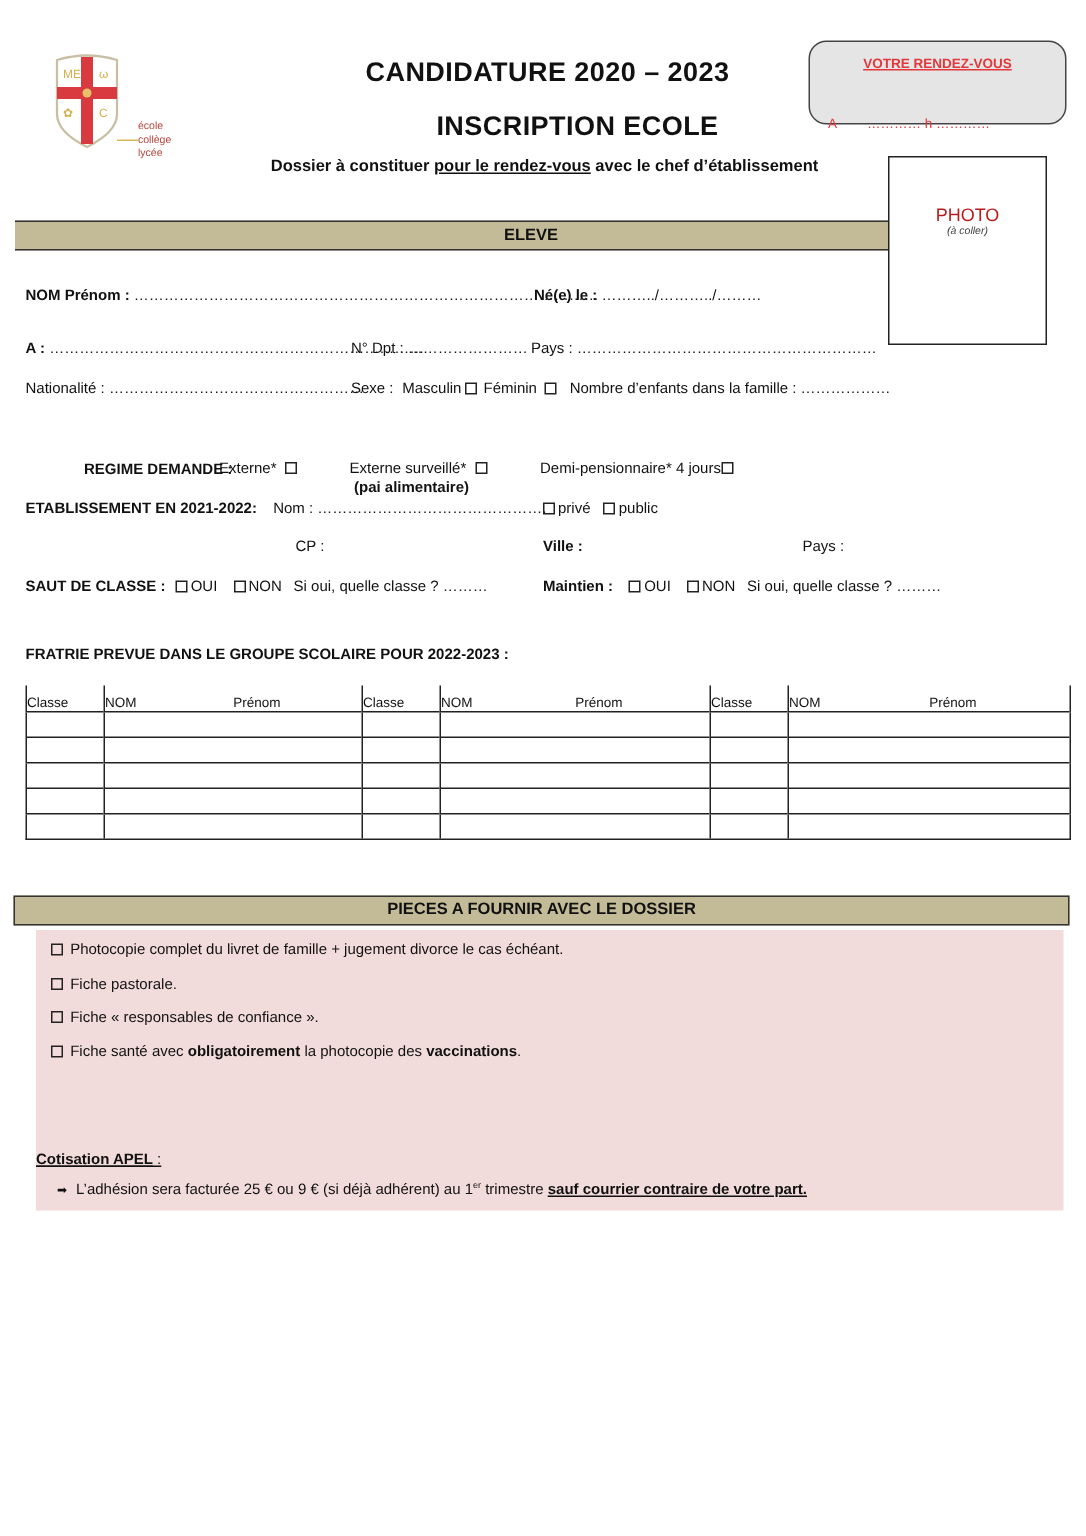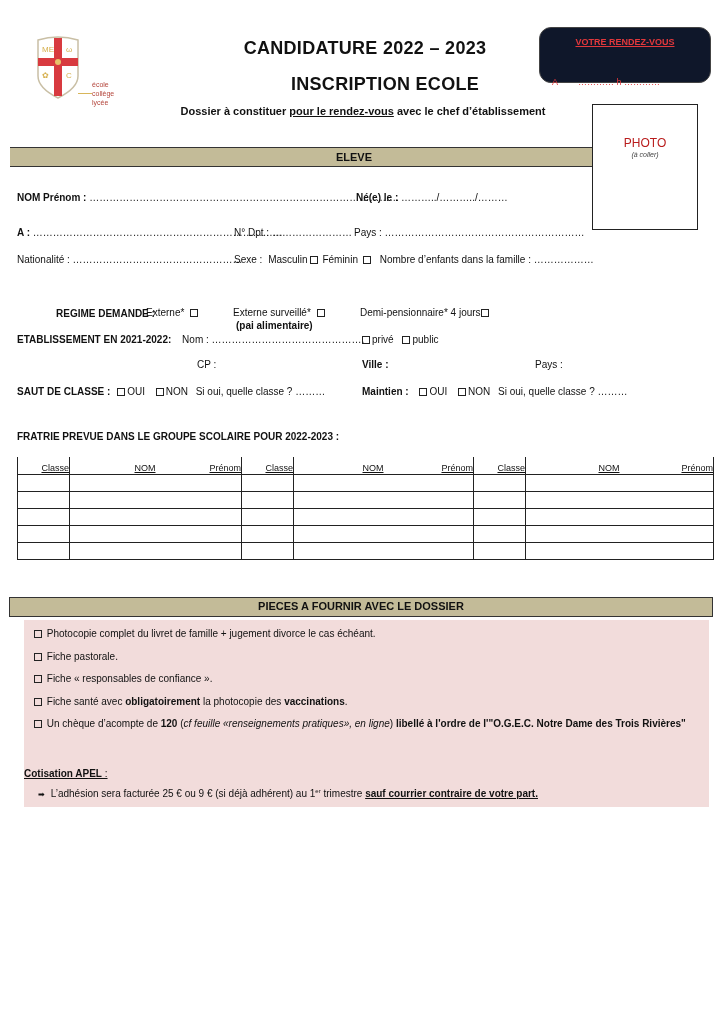--- a/index.html
+++ b/index.html
@@ -13,21 +13,21 @@
   .logo { left: 36px; top: 36px; width: 44px; height: 64px; }
   .logo-text { left: 92px; top: 80px; font-size: 7px; color: #b4463c; line-height: 9px; }
   .logo-line { left: 78px; top: 93px; width: 14px; height: 1px; background: #d8b65a; }
 
   
   .title1 { left: 200px; top: 38px; width: 330px; text-align: center; font-size: 18px; font-weight: bold; letter-spacing: 0.3px; }
   .title2 { left: 250px; top: 74px; width: 270px; text-align: center; font-size: 18px; font-weight: bold; letter-spacing: 0.3px; }
   .subtitle { left: 150px; top: 105px; width: 426px; text-align: center; font-size: 11px; font-weight: bold; }
 
   
-  .rdv { left: 539px; top: 27px; width: 172px; height: 56px; background: #0f172a; border: 1.5px solid #444; border-radius: 12px; }
+  .rdv { left: 539px; top: 27px; width: 172px; height: 56px; background: #e5e5e5; border: 1.5px solid #444; border-radius: 12px; }
   .rdv-title { left: 0; top: 9px; width: 100%; text-align: center; font-size: 9px; font-weight: bold; color: #e2383c; text-decoration: underline; }
   .rdv-line { left: 12px; font-size: 9px; color: #e2383c; }
 
   
   .photo { left: 592px; top: 104px; width: 106px; height: 126px; border: 1.5px solid #222; background: #fff; }
   .photo-label { left: 0; top: 31px; width: 100%; text-align: center; font-size: 12px; color: #b91c1c; }
   .photo-sub { left: 0; top: 46px; width: 100%; text-align: center; font-size: 7px; font-style: italic; color: #444; }
 
   
   .bar { background: #c3bb98; border-top: 1.5px solid #333; border-bottom: 1.5px solid #333; text-align: center; font-size: 11px; font-weight: bold; }
@@ -37,21 +37,21 @@
   
   .row { font-size: 10px; white-space: nowrap; }
   .lbl { font-weight: bold; }
   .cb { display: inline-block; width: 8px; height: 8px; border: 1px solid #222; vertical-align: -1px; margin: 0 2px; }
 
   
   .tbl { left: 17px; top: 457px; width: 696px; height: 123px; }
   .tbl table { border-collapse: collapse; width: 100%; table-layout: fixed; font-size: 9px; }
   .tbl td, .tbl th { height: 17px; }
   .grp { text-align: center; font-weight: bold; font-size: 10px; text-decoration: underline; height: 19px; vertical-align: middle; }
-  .hdr { text-align: right; font-weight: normal; font-size: 9px; height: 12px; vertical-align: bottom; padding-bottom: 1px; text-decoration: underline; }
+  .hdr { text-align: left; font-weight: normal; font-size: 9px; height: 12px; vertical-align: bottom; padding-bottom: 1px; }
   .cell { border-top: 1px solid #222; }
   .vl { border-left: 1.5px solid #222; }
   .vlt { border-left: 1px solid #222; }
   .vr { border-right: 1.5px solid #222; }
   .bb { border-bottom: 1.5px solid #222; }
 
   
   .pieces { left: 24px; top: 620px; width: 685px; height: 187px; background: #f2dcdb; }
   .pi { left: 8px; font-size: 10px; white-space: nowrap; }
   .pi.wrap { white-space: normal; width: 672px; line-height: 14px; }
@@ -74,21 +74,21 @@
     <circle cx="22" cy="26" r="3" fill="#e8c26a"></circle>
   </svg>
 </div>
 <div class="abs logo-line"></div>
 <div class="abs logo-text">
   <div>école</div>
   <div>collège</div>
   <div>lycée</div>
 </div>
 
-<div class="abs title1">CANDIDATURE 2022 – 2023</div>
+<div class="abs title1">CANDIDATURE 2020 – 2023</div>
 <div class="abs title2">INSCRIPTION ECOLE</div>
 <div class="abs subtitle"><span>Dossier à constituer </span><span class="u">pour le rendez-vous</span><span> avec le chef d’établissement</span></div>
 
 <div class="abs rdv">
   <div class="abs rdv-title">VOTRE RENDEZ-VOUS</div>
   <div class="abs rdv-line" style="top:49px;">
     <span>A</span>
     <span style="margin-left:18px;">………… h …………</span>
   </div>
 </div>
@@ -255,22 +255,18 @@
     <span>Fiche pastorale.</span>
   </div>
   <div class="abs pi" style="top:53px;">
     <span class="cb"></span>
     <span>Fiche « responsables de confiance ».</span>
   </div>
   <div class="abs pi" style="top:76px;">
     <span class="cb"></span>
     <span>Fiche santé avec </span><span class="b">obligatoirement</span><span> la photocopie des </span><span class="b">vaccinations</span><span>.</span>
   </div>
-  <div class="abs pi wrap" style="top:97px;">
-    <span class="cb"></span>
-    <span>Un chèque d’acompte de </span><span class="b">120</span> (<i>cf feuille «renseignements pratiques», en ligne</i>) <span class="b">libellé à l'ordre de l'"O.G.E.C. Notre Dame des Trois Rivières"</span>
-  </div>
 
   <div class="abs apel-title"><span class="u">Cotisation APEL</span><span style="font-weight:normal"> :</span></div>
   <div class="abs apel-item">
     <span style="font-size:8px; margin-right:6px;">➡</span><span>L’adhésion sera facturée 25 € ou 9 € (si déjà adhérent) au 1</span><sup>er</sup><span> trimestre </span><span class="b u">sauf courrier contraire de votre part.</span>
   </div>
 </div>
 
 </body></html>

